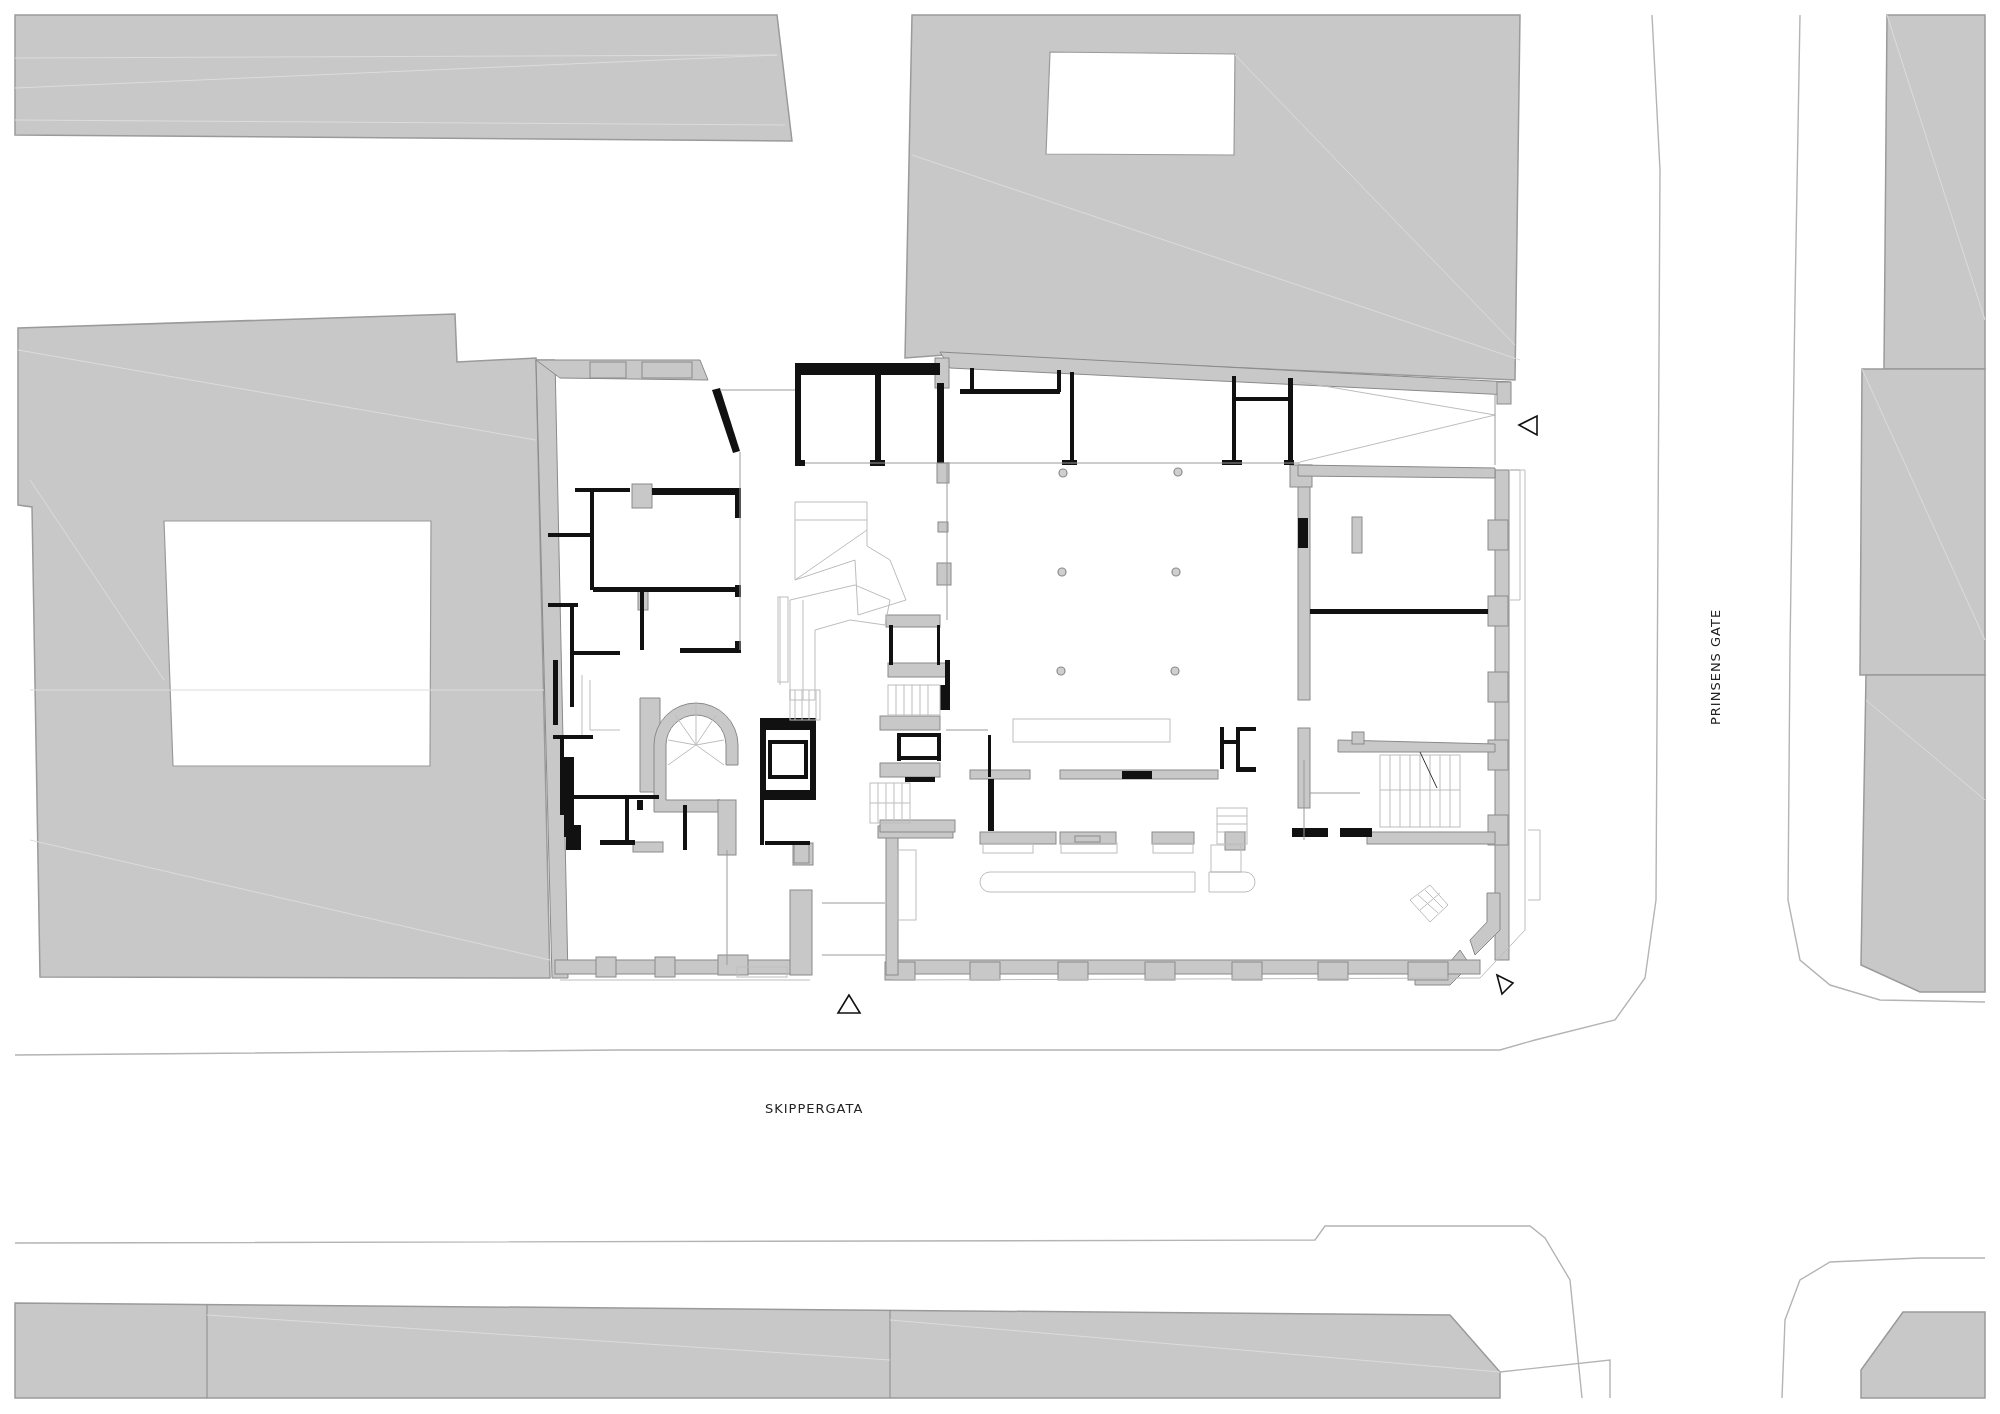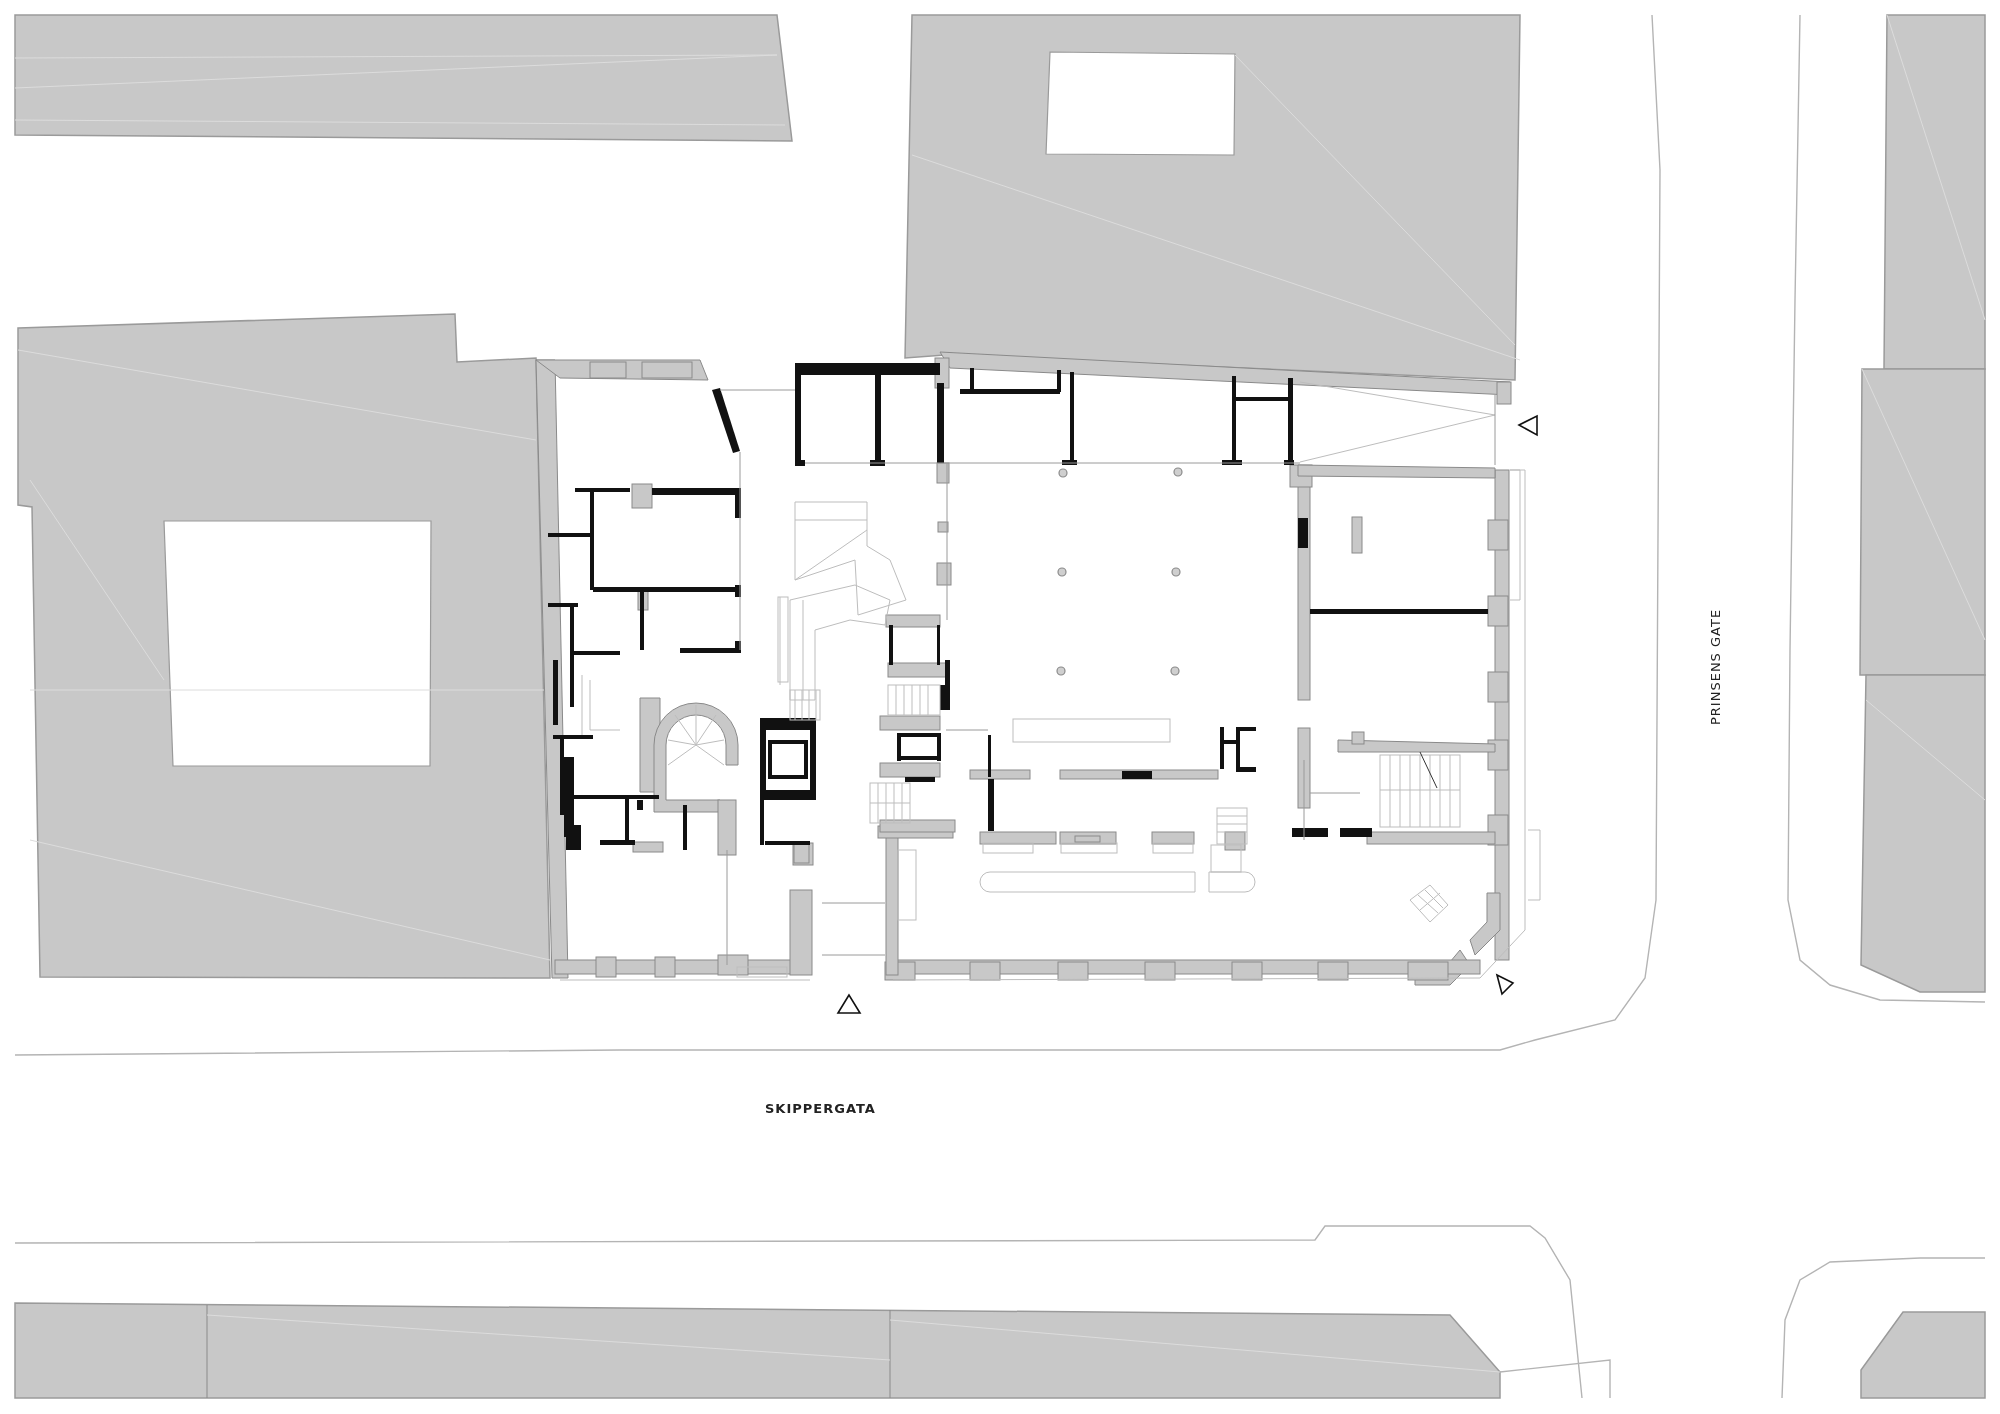--- a/index.html
+++ b/index.html
@@ -10,21 +10,21 @@
   .nbline { stroke: #dcdcdc; stroke-width: 1; fill: none; }
   .curb { fill: none; stroke: #b4b4b4; stroke-width: 1.4; }
   .gw { fill: #c8c8c8; stroke: #8a8a8a; stroke-width: 1; }
   .bw { fill: #111111; stroke: none; }
   .thin { stroke: #bdbdbd; stroke-width: 1; fill: none; }
   .thin2 { stroke: #9a9a9a; stroke-width: 1; fill: none; }
   .col { fill: #cfcfcf; stroke: #8a8a8a; stroke-width: 1.2; }
   .entry { fill: #ffffff; stroke: #111111; stroke-width: 1.6; }
   .street-label { position: absolute; font-family: "DejaVu Sans", sans-serif;
     font-size: 13px; letter-spacing: 1px; color: #222222; white-space: nowrap; }
-  #lbl-skipper { left: 765px; top: 1101px; font-weight: bold; }
+  #lbl-skipper { left: 765px; top: 1101px; }
   #lbl-prinsens { left: 1708px; top: 725px; transform: rotate(-90deg); transform-origin: 0 0; }
 </style>
 </head>
 <body>
 
 <svg id="plan" viewBox="0 0 2000 1414" xmlns="http://www.w3.org/2000/svg">
 
   <g>
 
     <polygon class="nb" points="15,15 777,15 792,141 15,135"></polygon>

